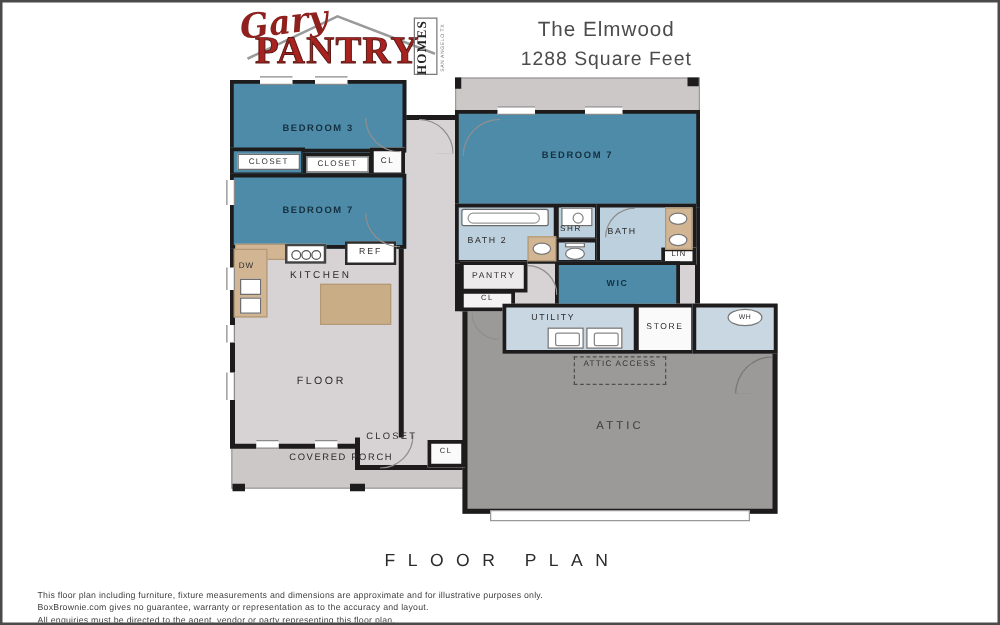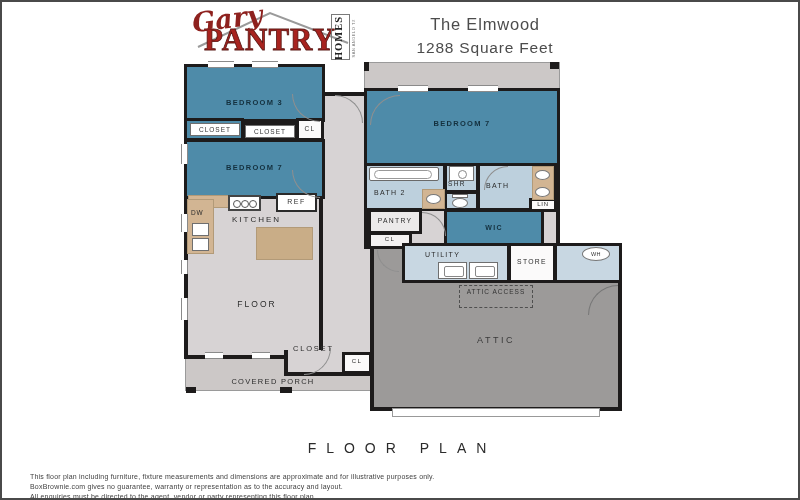--- a/index.html
+++ b/index.html
@@ -50,21 +50,21 @@
     <div style="font-size:15.5px;letter-spacing:0.8px;line-height:1.45;">1288 Square Feet</div>
   </div>
 
   <div class="abs" style="left:362px;top:60px;width:196px;height:32px;background:#ccc8c7;border:1px solid #9a9a9a;box-sizing:border-box;z-index:0;"></div>
   <div class="post" style="left:362px;top:60px;width:5px;height:9px;"></div>
   <div class="post" style="left:548px;top:60px;width:9px;height:7px;"></div>
 
   <div class="abs" style="left:183px;top:356px;width:187px;height:33px;background:#ccc8c7;border:1px solid #9a9a9a;box-sizing:border-box;z-index:0;"></div>
   <div class="post" style="left:184px;top:385px;width:10px;height:6px;"></div>
   <div class="post" style="left:278px;top:385px;width:12px;height:6px;"></div>
-  <div class="lbl lblc" style="left:186px;top:375px;width:170px;text-align:center;">COVERED PORCH</div>
+  <div class="lbl lblc" style="left:186px;top:359px;width:170px;text-align:center;">COVERED PORCH</div>
 
   <div class="base" style="left:182px;top:62px;width:141px;height:295px;"></div>
   <div class="base" style="left:317px;top:90px;width:58px;height:284px;"></div>
   <div class="base" style="left:282px;top:348px;width:92px;height:26px;border-top:none;"></div>
   <div class="base" style="left:362px;top:86px;width:196px;height:161px;"></div>
   <div class="base" style="left:368px;top:241px;width:252px;height:168px;background:#9c9a99;"></div>
 
   <div class="room blue" style="left:182px;top:62px;width:141px;height:58px;"></div>
   <div class="lbl lblc onblue" style="left:182px;top:96px;width:141px;">BEDROOM 3</div>
 

